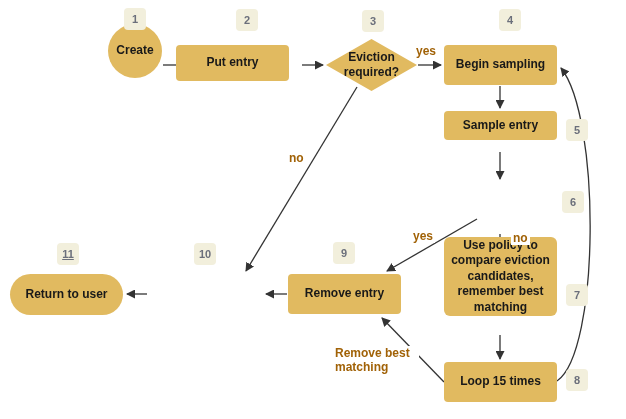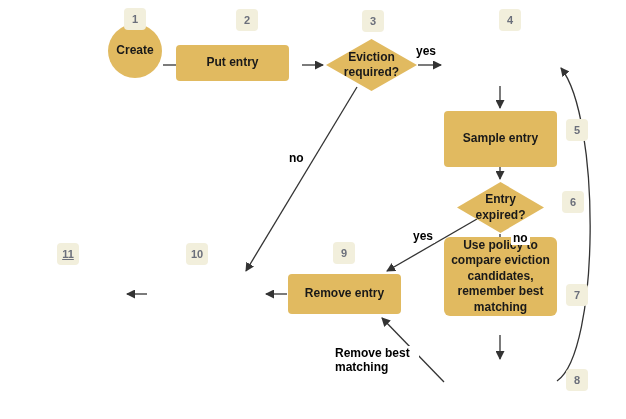--- a/index.html
+++ b/index.html
@@ -16,21 +16,21 @@
   }
   .node.circle  { border-radius:50%; }
   .node.stadium { border-radius:21px; }
   .node.diamond { border-radius:0; clip-path:polygon(50% 0, 100% 50%, 50% 100%, 0 50%); padding:2px 10px; }
   .badge {
     position:absolute; width:22px; height:22px; background:#f2efdc; color:#6b6f7b;
     border-radius:4px; font-size:11px; font-weight:700;
     display:flex; align-items:center; justify-content:center;
   }
   .elabel {
-    position:absolute; font-size:12px; font-weight:700; color:#000000;
+    position:absolute; font-size:12px; font-weight:700; color:#a16207;
     background:#ffffff; padding:0 2px; white-space:nowrap;
   }
   .elabel.wrap { white-space:normal; text-align:left; }
 </style>
 </head>
 <body>
 
 <div class="canvas">
 
   <svg class="edges" viewBox="0 0 626 419" xmlns="http://www.w3.org/2000/svg">
@@ -52,35 +52,37 @@
       <path d="M477,219 L387,271" marker-end="url(#arrow)"></path>
       <path d="M444,382 L382,318" marker-end="url(#arrow)"></path>
       <path d="M287,294 L266,294" marker-end="url(#arrow)"></path>
       <path d="M147,294 L127,294" marker-end="url(#arrow)"></path>
     </g>
   </svg>
 
   <div class="node circle" style="left:108px; top:24px;  width:54px;  height:54px;">Create</div>
   <div class="node" style="left:176px; top:45px;  width:113px; height:36px;">Put entry</div>
   <div class="node diamond" style="left:326px; top:39px;  width:91px;  height:52px;">Eviction required?</div>
-  <div class="node" style="left:444px; top:111px; width:113px; height:56px;">Sample entry</div>
-  <div class="node diamond" style="left:457px; top:182px; width:87px;  height:51px;">Entry expired?</div>
+  <div class="node" style="left:444px; top:45px;  width:113px; height:40px;">Begin sampling</div>
+  <div class="node" style="left:444px; top:111px; width:113px; height:29px;">Sample entry</div>
   <div class="node" style="left:444px; top:237px; width:113px; height:79px;border-radius:6px;">Use policy to compare eviction candidates, remember best matching</div>
+  <div class="node" style="left:444px; top:362px; width:113px; height:40px;">Loop 15 times</div>
   <div class="node" style="left:288px; top:274px; width:113px; height:40px;">Remove entry</div>
+  <div class="node stadium" style="left:10px;  top:274px; width:113px; height:41px;">Return to user</div>
 
   <div class="badge" style="left:124px; top:8px;">1</div>
   <div class="badge" style="left:236px; top:9px;">2</div>
   <div class="badge" style="left:362px; top:10px;">3</div>
   <div class="badge" style="left:499px; top:9px;">4</div>
   <div class="badge" style="left:566px; top:119px;">5</div>
   <div class="badge" style="left:562px; top:191px;">6</div>
   <div class="badge" style="left:566px; top:284px;">7</div>
   <div class="badge" style="left:566px; top:369px;">8</div>
   <div class="badge" style="left:333px; top:242px;">9</div>
-  <div class="badge" style="left:186px; top:243px;text-align:center;">10</div>
+  <div class="badge" style="left:194px; top:243px;text-align:center;">10</div>
   <div class="badge" style="left:57px;  top:243px;text-decoration:underline;">11</div>
 
   <div class="elabel" style="left:414px; top:44px;">yes</div>
   <div class="elabel" style="left:287px; top:151px;">no</div>
   <div class="elabel" style="left:411px; top:229px;">yes</div>
   <div class="elabel" style="left:511px; top:231px;">no</div>
   <div class="elabel wrap" style="left:333px; top:346px; width:82px;">Remove best matching</div>
 
 </div>
 

